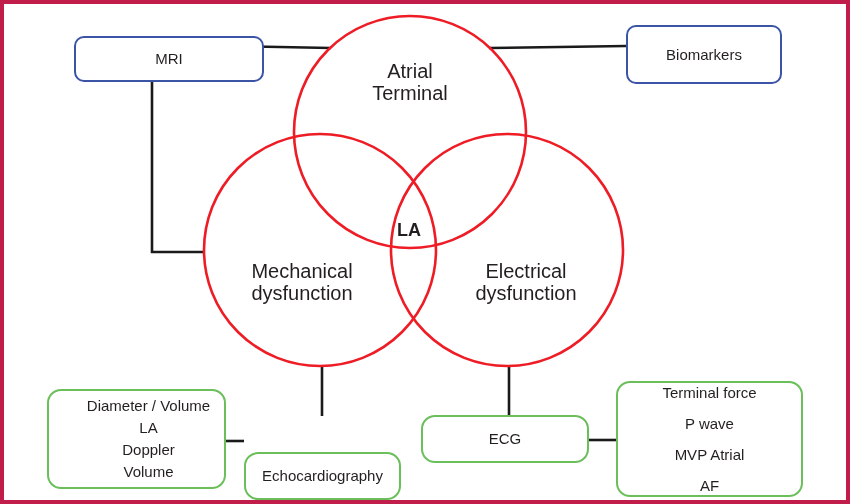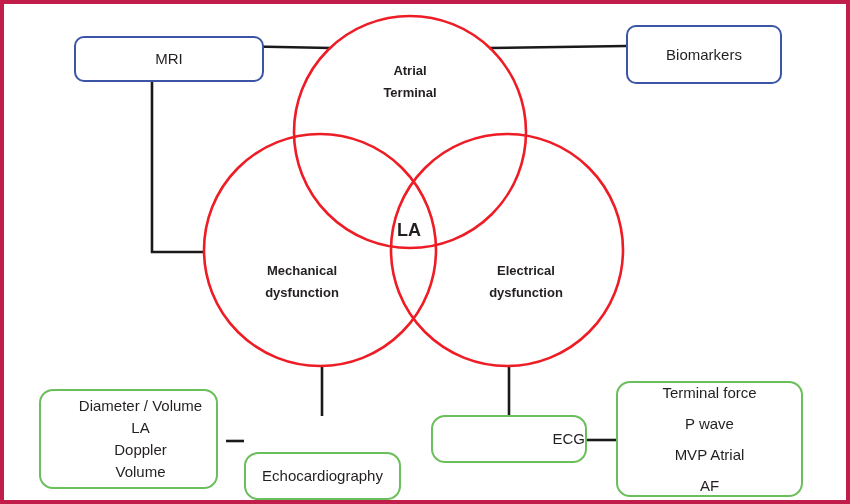--- a/index.html
+++ b/index.html
@@ -52,39 +52,39 @@
     border-radius: 10px;
   }
   .node.green {
     border: 2px solid var(--green-box-border, #6abf5a);
     border-radius: 14px;
   }
   .circle-label {
     position: absolute;
     transform: translateX(-50%);
     text-align: center;
-    font-weight: bold;
-    font-size: 13px;
+    font-weight: normal;
+    font-size: 20px;
     line-height: 22px;
     color: var(--text, #231f20);
     white-space: nowrap;
   }
   .center-label {
     position: absolute;
     transform: translateX(-50%);
     font-weight: bold;
     font-size: 18px;
     color: var(--text, #231f20);
   }
   
   .mri           { left: 70px;  top: 32px;  width: 190px; height: 46px; }
   .biomarkers    { left: 622px; top: 21px;  width: 156px; height: 59px; }
-  .echo-measures { left: 35px;  top: 385px; width: 179px; height: 100px; border-radius: 18px; padding-left: 24px; }
+  .echo-measures { left: 43px;  top: 385px; width: 179px; height: 100px; border-radius: 18px; padding-left: 24px; }
   .echo          { left: 240px; top: 412px; width: 157px; height: 48px; margin-top: 36px; }
-  .ecg           { left: 427px; top: 411px; width: 156px; height: 48px; align-items: flex-end; }
+  .ecg           { left: 417px; top: 411px; width: 168px; height: 48px; }
   .ecg-measures  { left: 612px; top: 377px; width: 187px; height: 116px; border-radius: 22px; gap: 9px; }
 </style>
 </head>
 <body>
 
 <div class="frame">
 
   <svg class="layer" viewBox="0 0 850 504">
 
     <line class="conn" x1="227" y1="42" x2="327" y2="44"></line>

